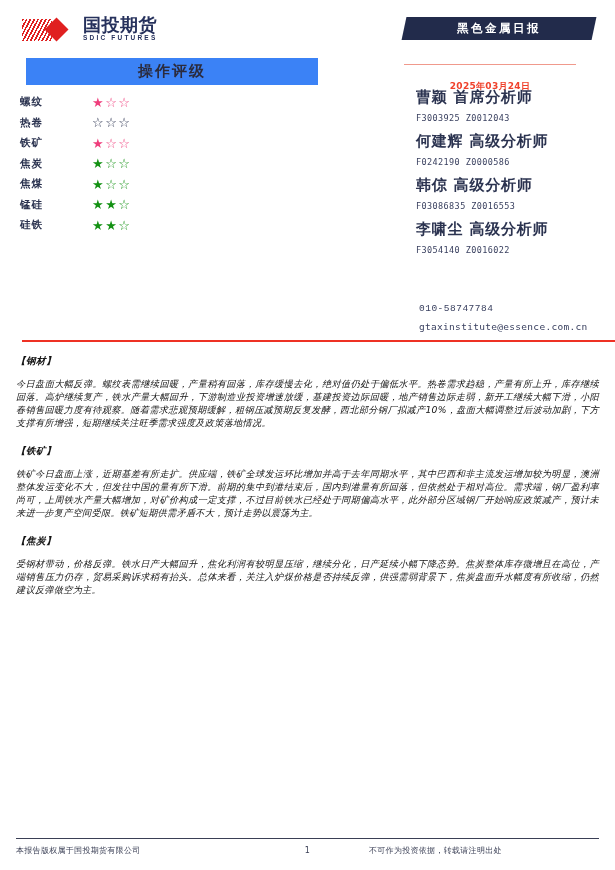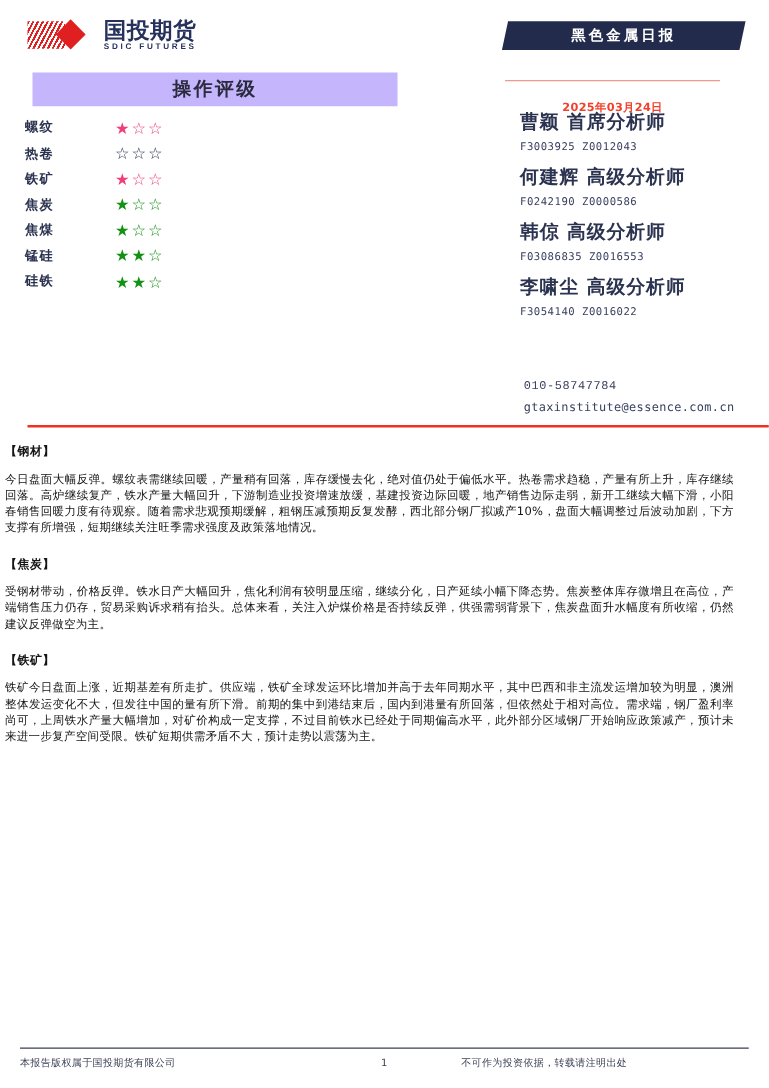--- a/index.html
+++ b/index.html
@@ -23,21 +23,21 @@
     width: 615px;
     height: 340px;
   }
 
   
   .logo-block {
     position: absolute;
     left: 22px;
     top: 16px;
     display: flex;
-    align-items: flex-start;
+    align-items: flex-end;
     gap: 5px;
   }
   .logo-mark {
     width: 56px;
     height: 24px;
     position: relative;
   }
   .logo-stripes {
     position: absolute;
     left: 0; top: 1px;
@@ -71,21 +71,21 @@
     margin-top: 1px;
   }
 
   
   .rating-title {
     position: absolute;
     left: 26px;
     top: 58px;
     width: 292px;
     height: 27px;
-    background: #c4b5fd;
+    background: #3b82f6;
     display: flex;
     align-items: center;
     justify-content: center;
   }
   .rating-title span {
     font-family: "DejaVu Serif", "Liberation Serif", serif;
     font-size: 15px;
     font-weight: bold;
     color: #2b2b3d;
     letter-spacing: 2px;
@@ -207,23 +207,24 @@
     left: 22px;
     top: 340px;
     width: 593px;
     height: 1.6px;
     background: #ee3124;
   }
 
   
   .content {
     position: absolute;
-    left: 4px;
+    left: 16px;
     top: 355px;
     width: 583px;
+    font-style: italic;
   }
   .section { margin-bottom: 16px; }
   .section-head {
     font-family: "DejaVu Sans", "Liberation Sans", sans-serif;
     font-size: 9.5px;
     font-weight: bold;
     color: #141414;
     letter-spacing: 0.5px;
     margin-bottom: 9px;
   }
@@ -336,26 +337,26 @@
 </div>
 
 <div class="rule-main"></div>
 
 <div class="content" id="content-sections">
     <div class="section">
       <div class="section-head">【钢材】</div>
       <div class="section-body">今日盘面大幅反弹。螺纹表需继续回暖，产量稍有回落，库存缓慢去化，绝对值仍处于偏低水平。热卷需求趋稳，产量有所上升，库存继续回落。高炉继续复产，铁水产量大幅回升，下游制造业投资增速放缓，基建投资边际回暖，地产销售边际走弱，新开工继续大幅下滑，小阳春销售回暖力度有待观察。随着需求悲观预期缓解，粗钢压减预期反复发酵，西北部分钢厂拟减产10%，盘面大幅调整过后波动加剧，下方支撑有所增强，短期继续关注旺季需求强度及政策落地情况。</div>
     </div>
     <div class="section">
+      <div class="section-head">【铁矿】</div>
+      <div class="section-body">铁矿今日盘面上涨，近期基差有所走扩。供应端，铁矿全球发运环比增加并高于去年同期水平，其中巴西和非主流发运增加较为明显，澳洲整体发运变化不大，但发往中国的量有所下滑。前期的集中到港结束后，国内到港量有所回落，但依然处于相对高位。需求端，钢厂盈利率尚可，上周铁水产量大幅增加，对矿价构成一定支撑，不过目前铁水已经处于同期偏高水平，此外部分区域钢厂开始响应政策减产，预计未来进一步复产空间受限。铁矿短期供需矛盾不大，预计走势以震荡为主。</div>
+    </div>
+    <div class="section">
       <div class="section-head">【焦炭】</div>
       <div class="section-body">受钢材带动，价格反弹。铁水日产大幅回升，焦化利润有较明显压缩，继续分化，日产延续小幅下降态势。焦炭整体库存微增且在高位，产端销售压力仍存，贸易采购诉求稍有抬头。总体来看，关注入炉煤价格是否持续反弹，供强需弱背景下，焦炭盘面升水幅度有所收缩，仍然建议反弹做空为主。</div>
-    </div>
-    <div class="section">
-      <div class="section-head">【铁矿】</div>
-      <div class="section-body">铁矿今日盘面上涨，近期基差有所走扩。供应端，铁矿全球发运环比增加并高于去年同期水平，其中巴西和非主流发运增加较为明显，澳洲整体发运变化不大，但发往中国的量有所下滑。前期的集中到港结束后，国内到港量有所回落，但依然处于相对高位。需求端，钢厂盈利率尚可，上周铁水产量大幅增加，对矿价构成一定支撑，不过目前铁水已经处于同期偏高水平，此外部分区域钢厂开始响应政策减产，预计未来进一步复产空间受限。铁矿短期供需矛盾不大，预计走势以震荡为主。</div>
     </div>
   </div>
 
 <div class="rule-footer"></div>
 <div class="footer">
   <div class="footer-left">本报告版权属于国投期货有限公司</div>
   <div class="footer-center">1</div>
   <div class="footer-right">不可作为投资依据，转载请注明出处</div>
 </div>
 

